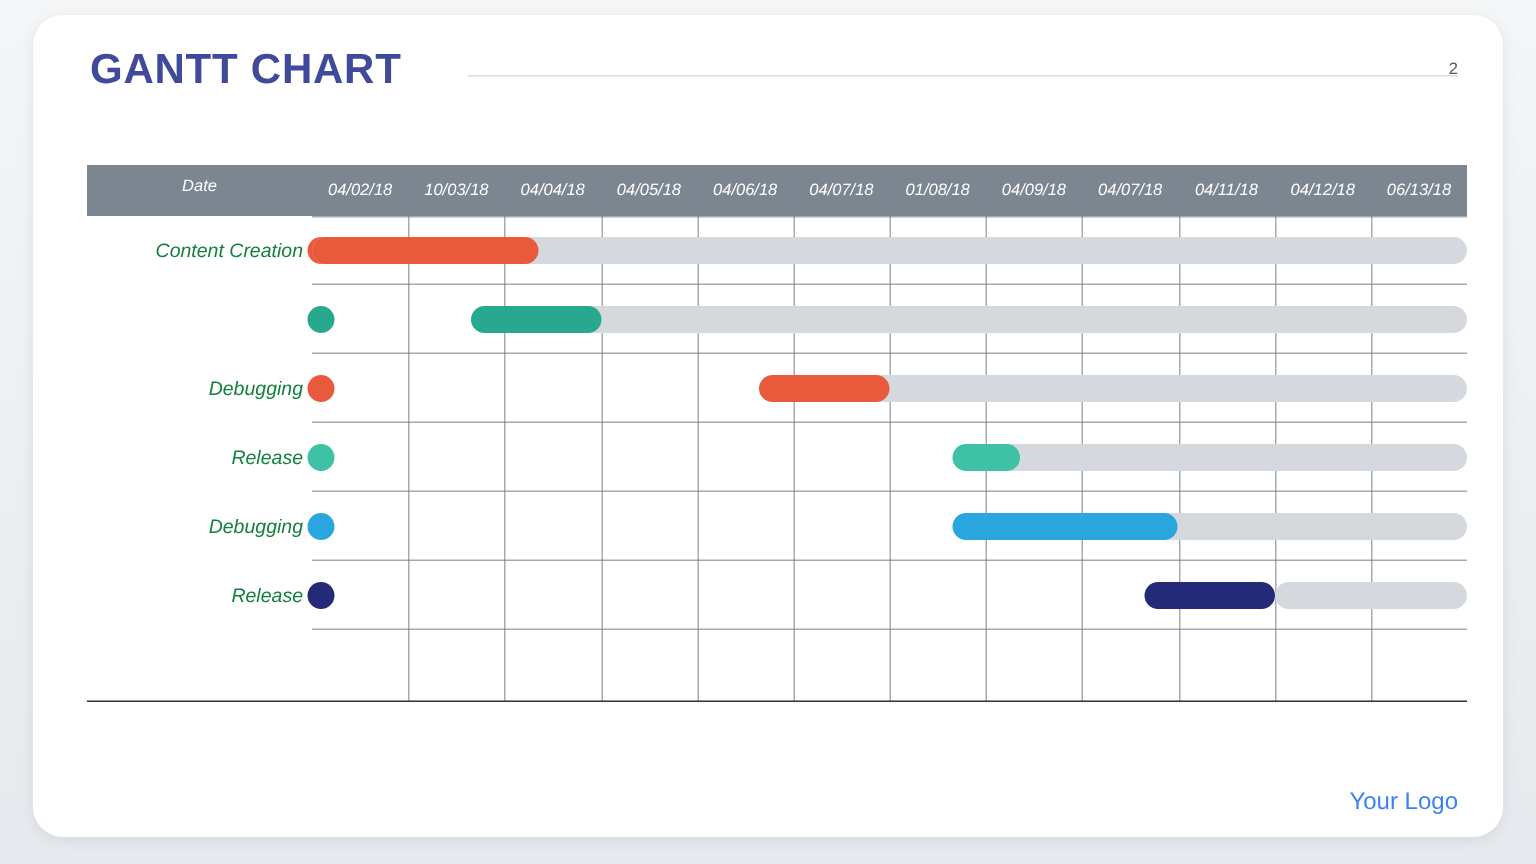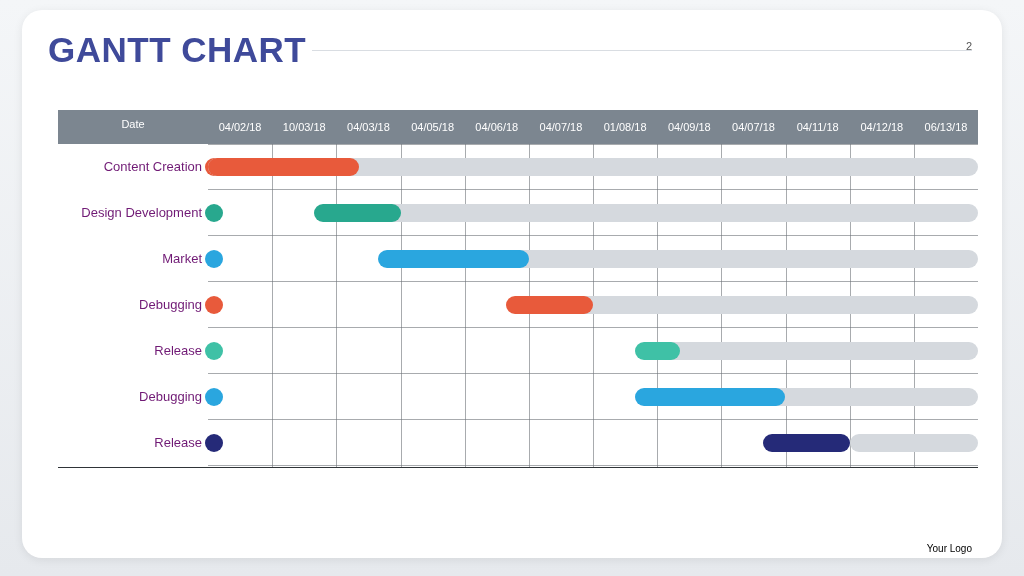--- a/index.html
+++ b/index.html
@@ -15,23 +15,23 @@
     left: 22px;
     top: 10px;
     width: 980px;
     height: 548px;
     background: #ffffff;
     border-radius: 20px;
     box-shadow: 0 2px 10px rgba(0,0,0,0.08);
   }
   .title {
     position: absolute;
-    left: 26px;
+    left: 38px;
     top: 20px;
-    font-size: 35px;
+    font-size: 28px;
     letter-spacing: 0.5px;
     color: #3f4a9a;
     font-weight: 600;
   }
   .title-rule {
     position: absolute;
     left: 290px;
     right: 30px;
     top: 40px;
     height: 0;
@@ -40,31 +40,32 @@
   .page-num {
     position: absolute;
     right: 30px;
     top: 30px;
     font-size: 11px;
     color: #555;
   }
   .footer {
     position: absolute;
     right: 30px;
-    bottom: 4px;
-    font-size: 10px;
-    color: #000000;
+    bottom: 14px;
+    font-size: 16px;
+    color: #3b82f6;
   }
 
   .chart {
     position: absolute;
     left: 36px;
     top: 100px;
     width: 920px;
     height: 370px;
+    font-style: italic;
   }
 
   
   .header-band {
     position: absolute;
     left: 0;
     top: 0;
     height: 34px;
     background: #7c8690;
     color: #ffffff;
@@ -109,21 +110,21 @@
   .row + .row { }
   .row-label {
     position: absolute;
     left: 0;
     width: 144px;
     top: 0;
     bottom: 0;
     line-height: 46px;
     text-align: right;
     font-size: 13px;
-    color: #701a75;
+    color: #15803d;
     padding-right: 6px;
   }
   .row::after { 
     content: "";
     position: absolute;
     left: 150px;
     right: 0;
     bottom: 0;
     border-bottom: 1px solid #6e7378;
     opacity: 0.6;
@@ -188,21 +189,21 @@
   <div class="title-rule"></div>
   <div class="page-num">2</div>
 
   <div class="chart" id="chart">
 
     <div class="header-band" style="width:100%;">
       <div class="header-label">Date</div>
       <div class="header-dates" id="header-dates">
           <div class="header-date">04/02/18</div>
           <div class="header-date">10/03/18</div>
-          <div class="header-date">04/03/18</div>
+          <div class="header-date">04/04/18</div>
           <div class="header-date">04/05/18</div>
           <div class="header-date">04/06/18</div>
           <div class="header-date">04/07/18</div>
           <div class="header-date">01/08/18</div>
           <div class="header-date">04/09/18</div>
           <div class="header-date">04/07/18</div>
           <div class="header-date">04/11/18</div>
           <div class="header-date">04/12/18</div>
           <div class="header-date">06/13/18</div>
         </div>
@@ -223,30 +224,23 @@
       </div>
 
     <div class="grid" id="rows">
         <div class="row">
           <div class="row-label">Content Creation</div>
           <div class="dot" style="background: rgb(232, 90, 59); left: 147px;"></div>
           <div class="track" style="left: 150px; right: 0px;"></div>
           <div class="bar" style="background: rgb(232, 90, 59); left: 150px; width: 150.792px;"></div>
         </div>
         <div class="row">
-          <div class="row-label">Design Development</div>
           <div class="dot" style="background: rgb(40, 168, 142); left: 147px;"></div>
           <div class="track" style="left: 278.333px; right: 0px;"></div>
           <div class="bar" style="background: rgb(40, 168, 142); left: 255.875px; width: 86.625px;"></div>
-        </div>
-        <div class="row">
-          <div class="row-label">Market</div>
-          <div class="dot" style="background: rgb(42, 166, 223); left: 147px;"></div>
-          <div class="track" style="left: 342.5px; right: 0px;"></div>
-          <div class="bar" style="background: rgb(42, 166, 223); left: 320.042px; width: 150.792px;"></div>
         </div>
         <div class="row">
           <div class="row-label">Debugging</div>
           <div class="dot" style="background: rgb(232, 90, 59); left: 147px;"></div>
           <div class="track" style="left: 470.833px; right: 0px;"></div>
           <div class="bar" style="background: rgb(232, 90, 59); left: 448.375px; width: 86.625px;"></div>
         </div>
         <div class="row">
           <div class="row-label">Release</div>
           <div class="dot" style="background: rgb(63, 193, 166); left: 147px;"></div>

